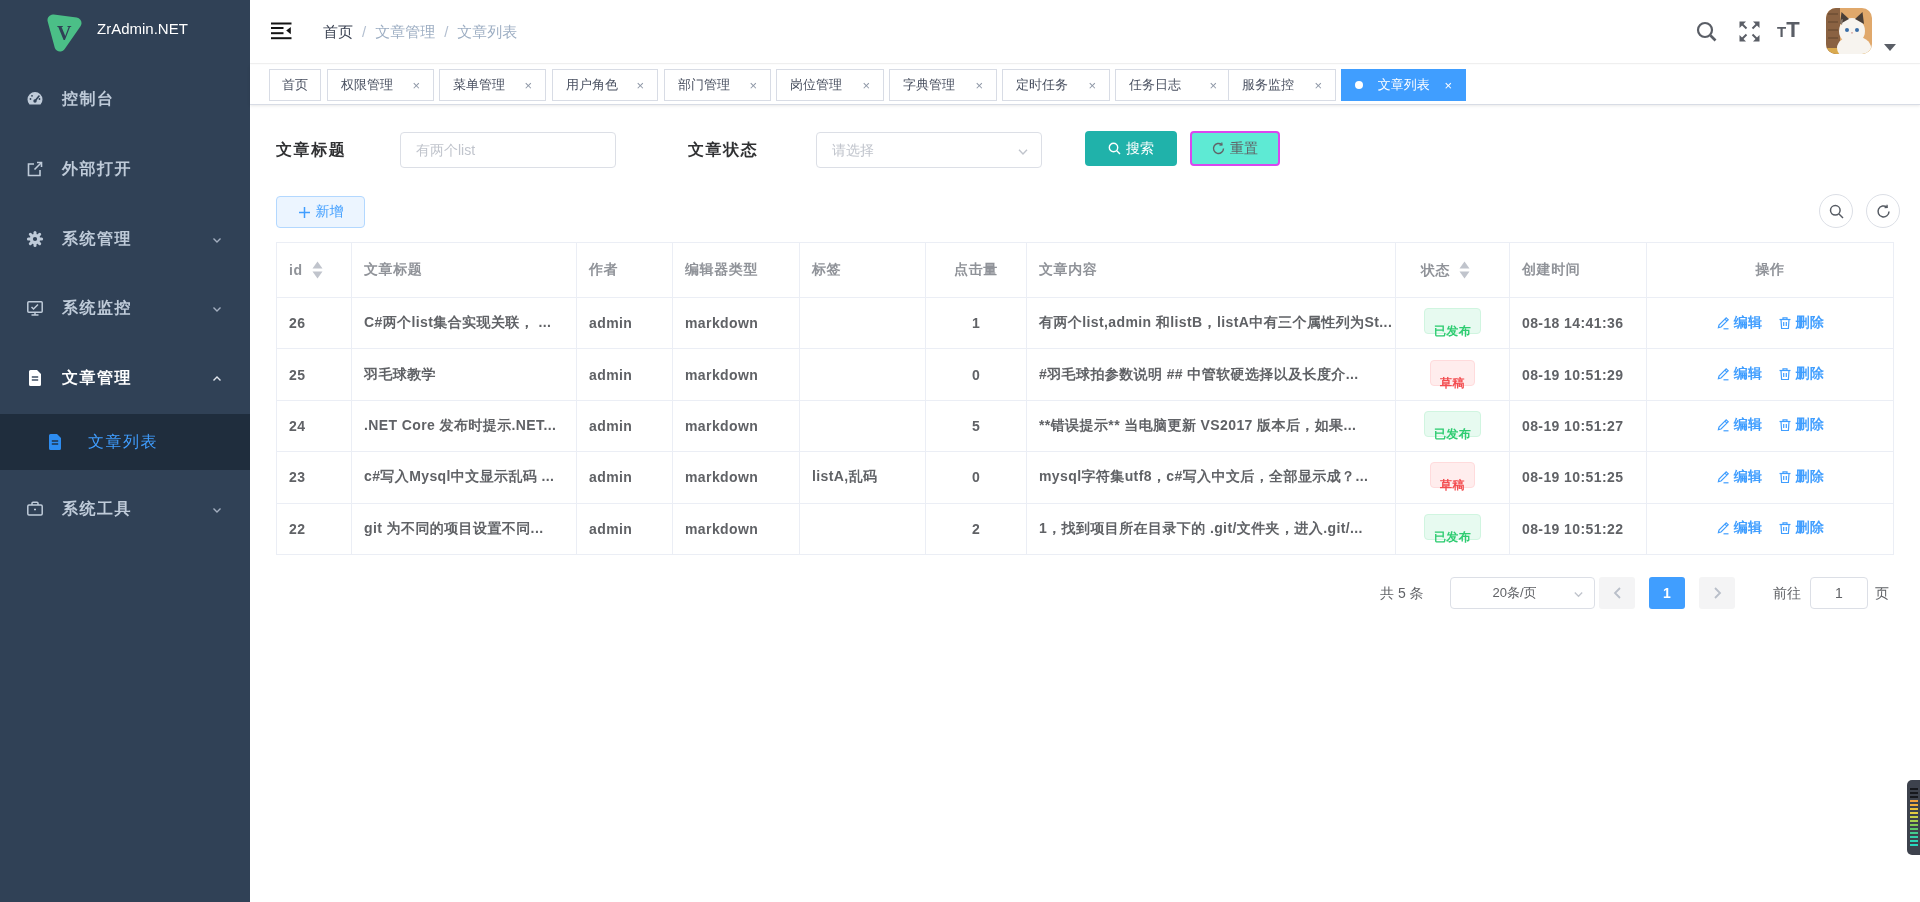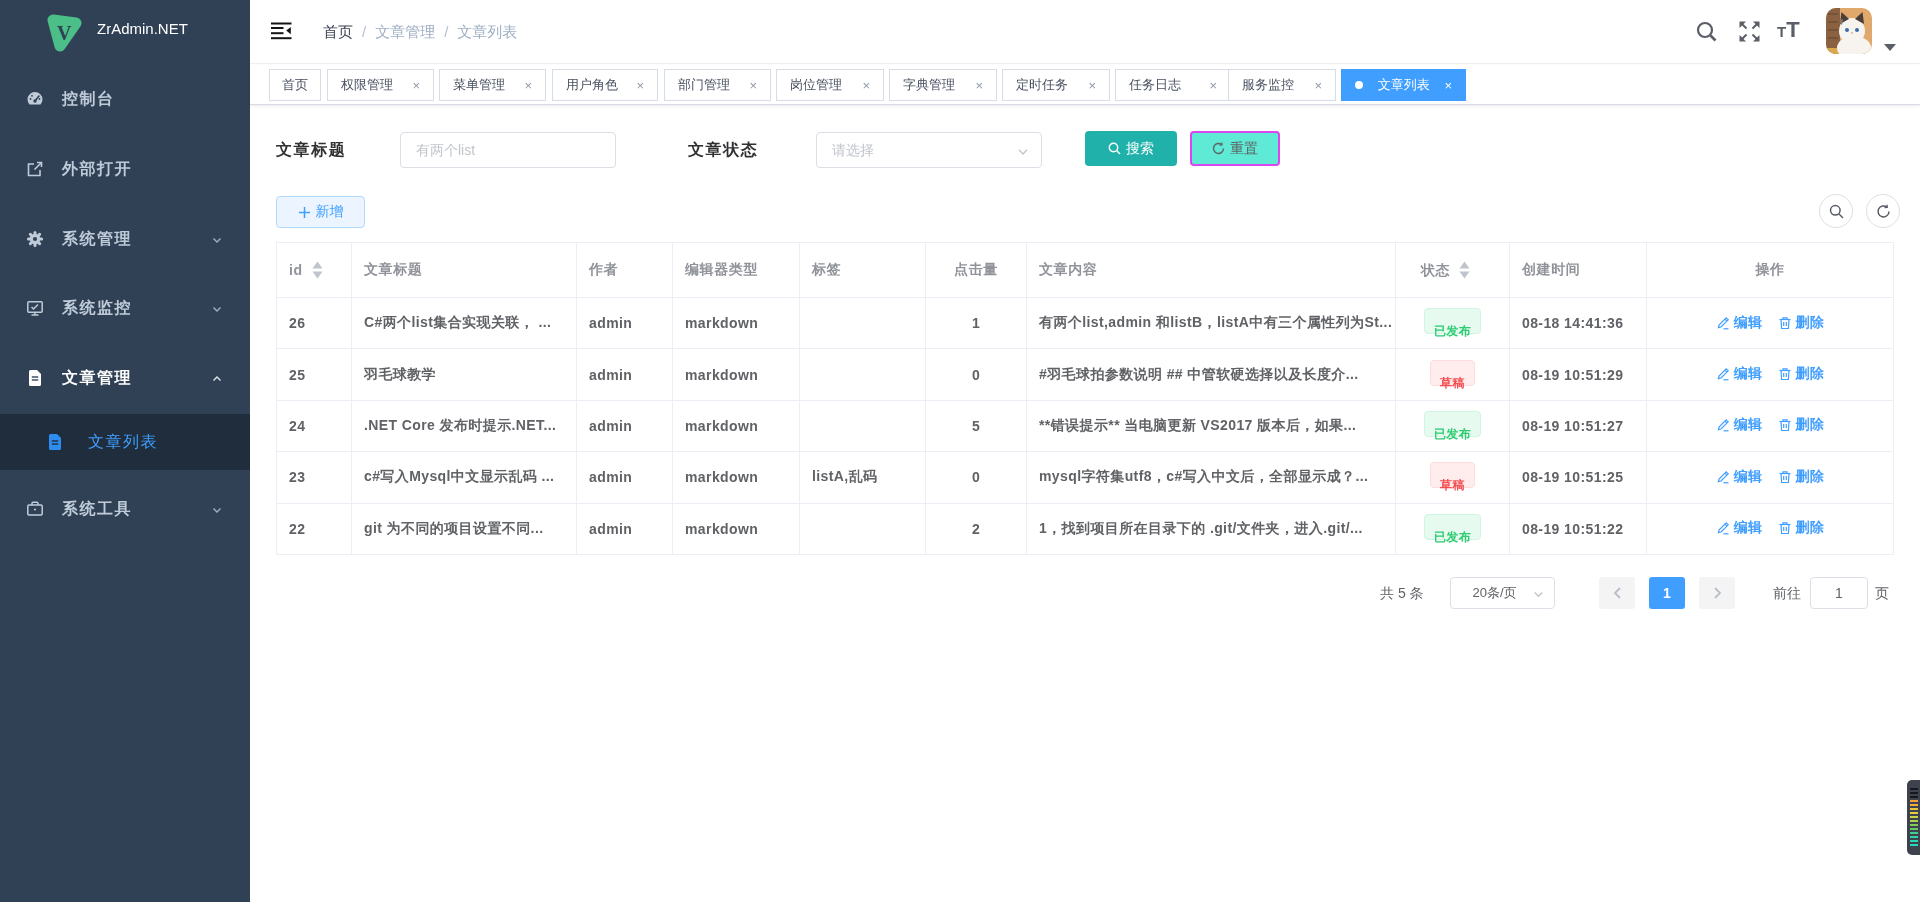--- a/index.html
+++ b/index.html
@@ -45,21 +45,21 @@
 #tbl td.op { color:#409eff; }
 .sortc { display:inline-block; vertical-align:-4px; margin-left:9px; }
 .stag { display:inline-block; height:23px; line-height:21px; padding:12px 9px; border-radius:4px; font-size:12px; }
 .stag.g { background:#e7faf0; border:1px solid #d0f5e0; color:#2ecc71; }
 .stag.r { background:#ffeded; border:1px solid #ffdbdc; color:#f34d50; }
 .oplink { display:inline-flex; align-items:center; gap:4px; }
 .opgap { display:inline-block; width:15px; }
 
 #pager { position:absolute; left:0; top:577px; width:1920px; height:32px; font-size:14px; color:#606266;padding-left:36px; }
 #pager .total { position:absolute; left:1380px; top:8px; }
-#pager #psel { position:absolute; left:1450px; top:0; width:105px; height:32px; border:1px solid #dcdfe6; border-radius:4px; line-height:30px; text-align:center; color:#606266; font-size:13px; padding-right:16px; }
+#pager #psel { position:absolute; left:1450px; top:0; width:145px; height:32px; border:1px solid #dcdfe6; border-radius:4px; line-height:30px; text-align:center; color:#606266; font-size:13px; padding-right:16px; }
 #pager #psel svg { position:absolute; right:10px; top:11px; }
 #pager .pbtn { position:absolute; top:0; width:36px; height:32px; background:#f4f4f5; border-radius:3px; display:flex; align-items:center; justify-content:center; }
 #pager .pcur { position:absolute; left:1649px; top:0; width:36px; height:32px; background:#409eff; border-radius:3px; color:#fff; text-align:center; line-height:32px; font-weight:bold; }
 #pager .goto { position:absolute; left:1773px; top:8px; }
 #pager #ginp { position:absolute; left:1810px; top:0; width:58px; height:32px; border:1px solid #dcdfe6; border-radius:4px; text-align:center; line-height:30px; }
 #pager .ye { position:absolute; left:1875px; top:8px; }
 #widget { position:absolute; left:1907px; top:780px; width:13px; height:75px; }
 </style>
 </head>
 <body>

